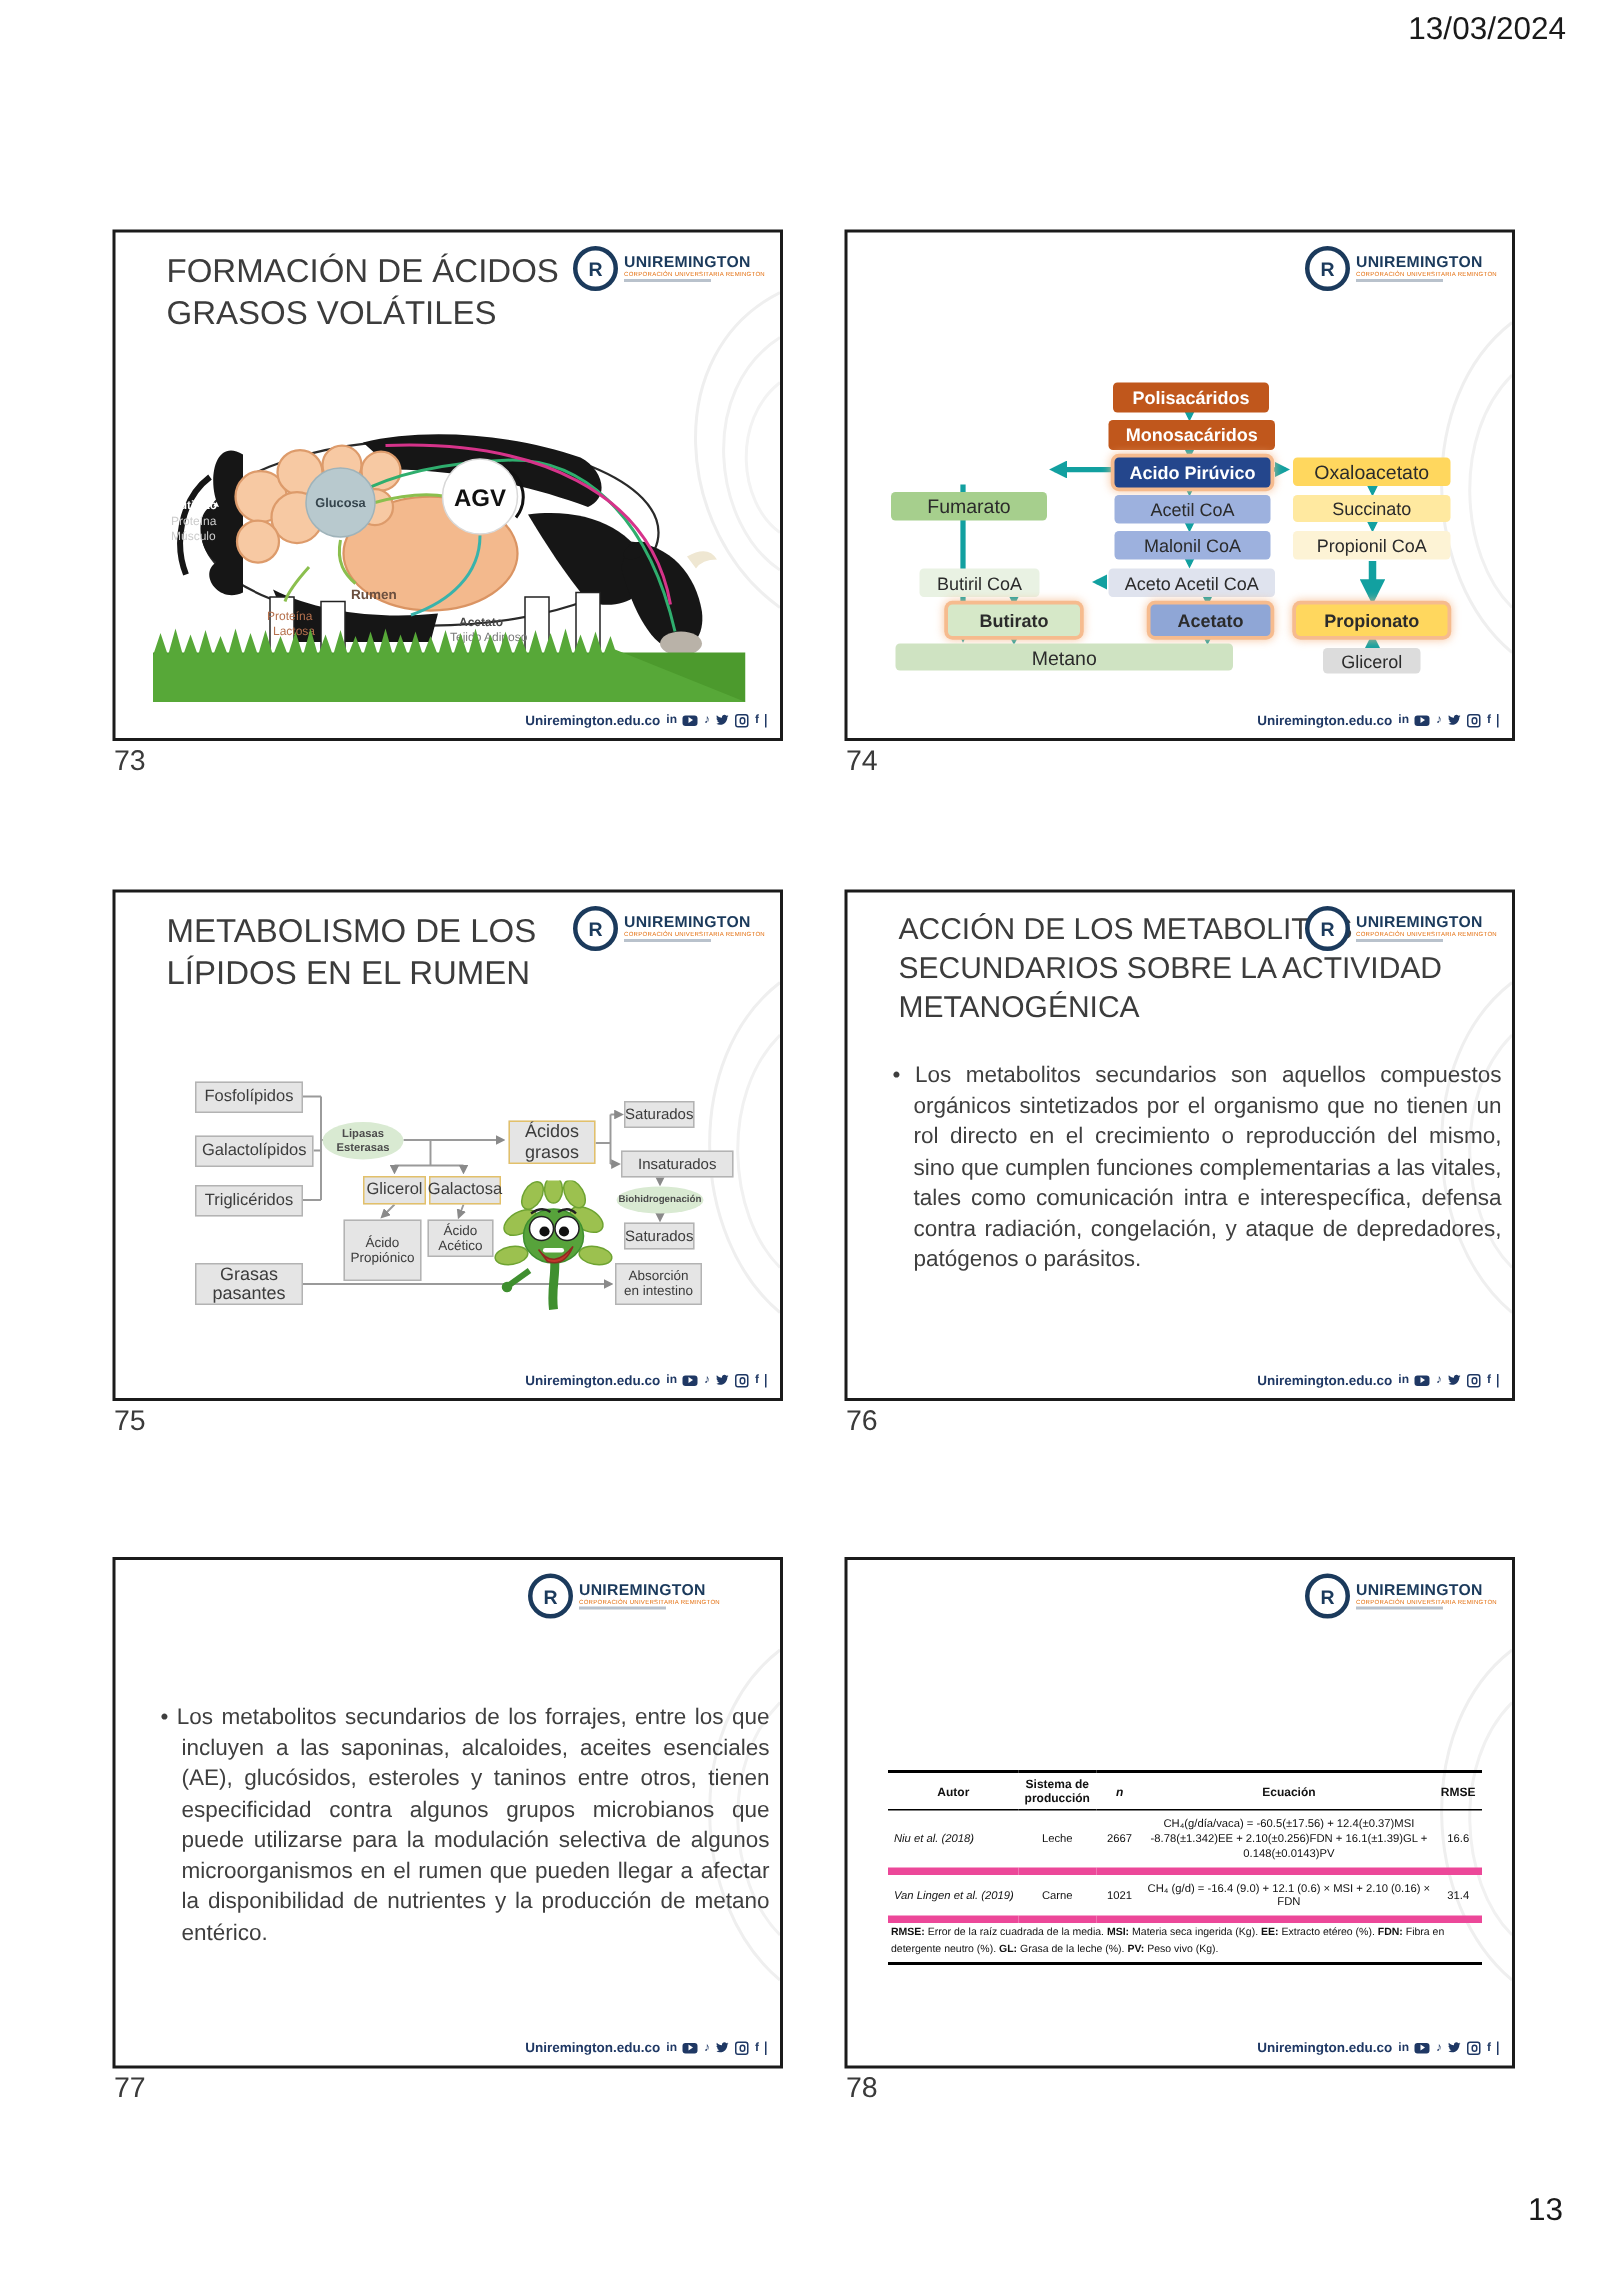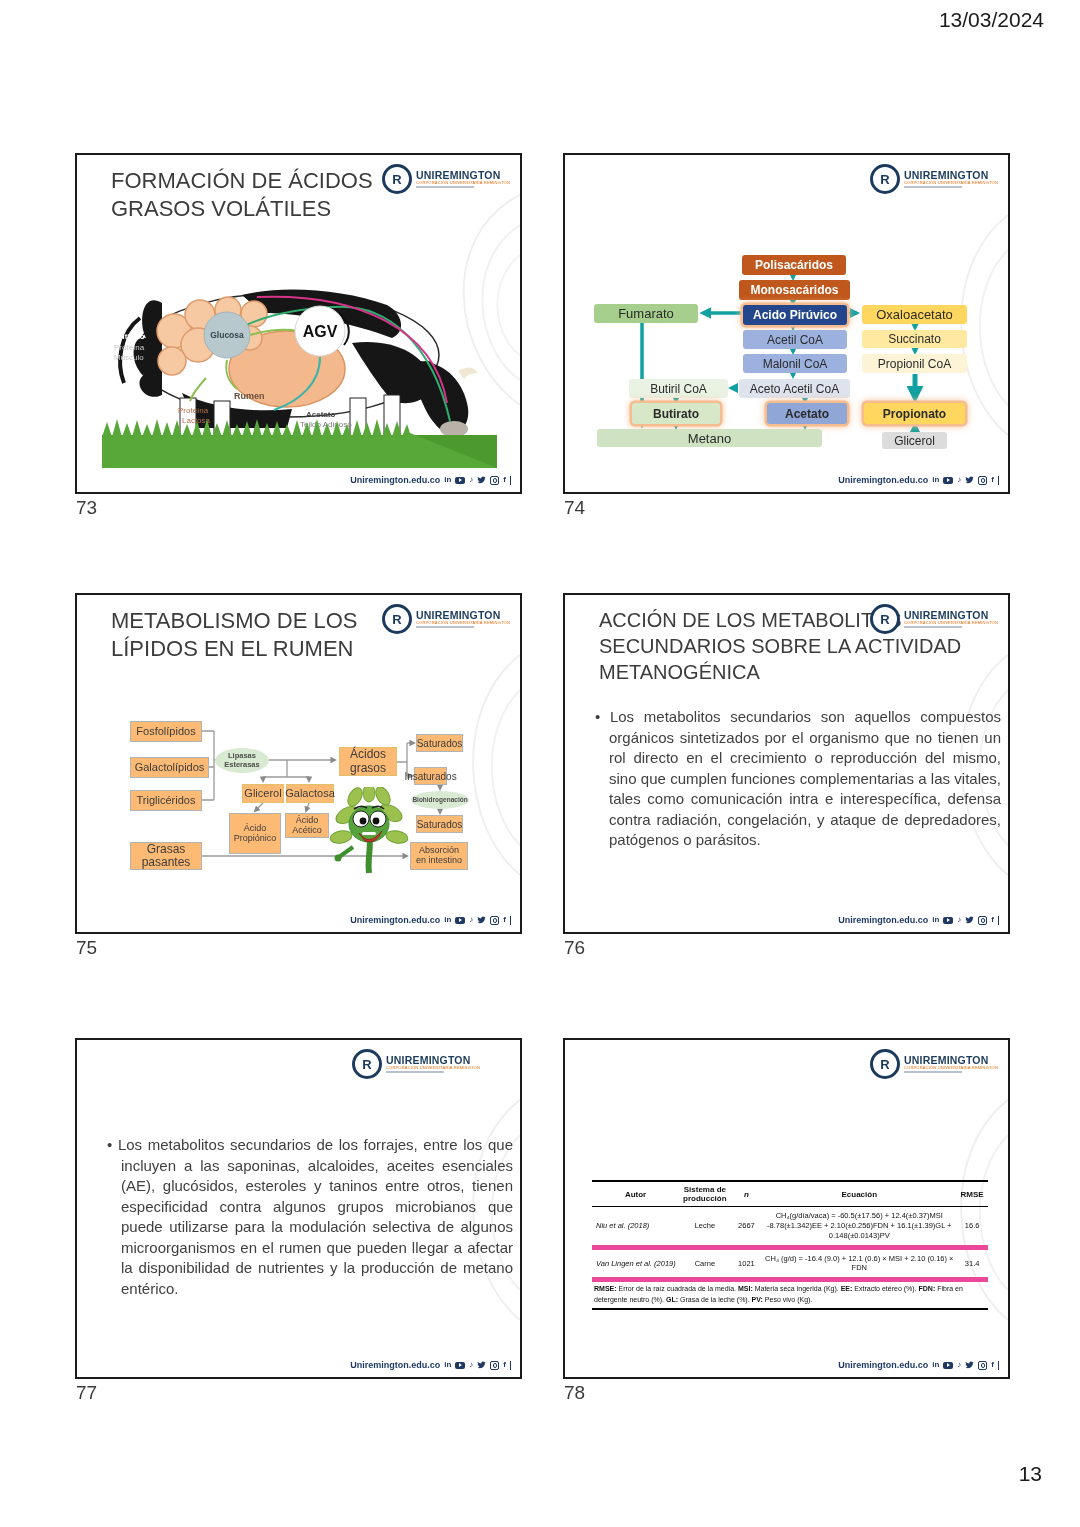--- a/index.html
+++ b/index.html
@@ -46,36 +46,36 @@
   .bullet{position:absolute;left:30px;width:392px;font-size:15px;line-height:1.37;color:#3f3f3f;
     text-align:justify;padding-left:14px;text-indent:-14px;}
   .bullet::before{content:"• ";}
   .b76{top:112px;} .b77{top:95px;}
 
   
   .fnode{position:absolute;display:flex;align-items:center;justify-content:center;
     font-size:12px;border-radius:3px;color:#2b2b2b;white-space:nowrap;}
   .c-orange{background:#c0571c;color:#fff;font-weight:bold;}
   .c-navy{background:#24468c;color:#fff;font-weight:bold;}
-  .c-greenmid{background:#a6cf8d;}
+  .c-greenmid{background:#a6cf8d;margin-top:24px;}
   .c-gold{background:#ffd75e;}
   .c-blue{background:#9db1de;}
   .c-lightyellow{background:#ffe9a0;}
   .c-paleyellow{background:#fdf3d5;}
   .c-palegreen{background:#e9f2e3;}
   .c-lavender{background:#dfe3ee;}
   .c-butirato{background:#d6e8c8;font-weight:bold;}
   .c-acetato{background:#8fa6d6;font-weight:bold;}
   .c-propionato{background:#ffd75e;font-weight:bold;}
   .c-metano{background:#cfe3c2;}
   .c-gray{background:#dcdcdc;}
   .glow{box-shadow:0 0 0 2.5px #f6bb8e, 0 0 6px 3px rgba(246,187,142,.75);}
 
   
-  .lbox{position:absolute;background:#fdba74;border:1px solid #b3b3b3;border-radius:0;display:flex;align-items:center;justify-content:center;
+  .lbox{position:absolute;background:#e5e5e5;border:1px solid #b3b3b3;border-radius:0;display:flex;align-items:center;justify-content:center;
     font-size:11px;color:#3c3c3c;text-align:center;line-height:1.1;padding:1px 2px;box-sizing:border-box;}
   .ybox{border-color:#e2c06a;}
   .lell{position:absolute;background:#d9ead2;border-radius:50%;display:flex;align-items:center;justify-content:center;
     font-size:7.5px;font-weight:bold;color:#4c4c4c;text-align:center;line-height:1.15;}
 
   
   .tblwrap{position:absolute;left:27px;top:140px;width:396px;color:#111;}
   table.eq{border-collapse:collapse;width:100%;font-size:7.5px;border-top:2px solid #000;}
   table.eq th{font-weight:bold;font-size:8px;border-bottom:1.6px solid #000;padding:3px 2px;text-align:center;line-height:1.15;}
   table.eq td{padding:4px 2px;text-align:center;border-bottom:5px solid #ec4899;line-height:1.3;}
@@ -225,21 +225,21 @@
 
   <div class="fnode c-orange" style="left:177px;top:100px;width:104px;height:20px">Polisacáridos</div>
   <div class="fnode c-orange" style="left:174px;top:125px;width:111px;height:20px">Monosacáridos</div>
   <div class="fnode c-navy glow" style="left:178px;top:150px;width:104px;height:20px">Acido Pirúvico</div>
   <div class="fnode c-greenmid" style="left:29px;top:149px;width:104px;height:19px;font-size:13px">Fumarato</div>
   <div class="fnode c-gold" style="left:297px;top:150px;width:105px;height:19px;font-size:13px">Oxaloacetato</div>
   <div class="fnode c-blue" style="left:178px;top:175px;width:104px;height:19px">Acetil CoA</div>
   <div class="fnode c-lightyellow" style="left:297px;top:175px;width:105px;height:18px">Succinato</div>
   <div class="fnode c-blue" style="left:178px;top:199px;width:104px;height:19px">Malonil CoA</div>
   <div class="fnode c-paleyellow" style="left:297px;top:199px;width:105px;height:19px">Propionil CoA</div>
-  <div class="fnode c-palegreen" style="left:64px;top:224px;width:99px;height:19px">Butiril CoA</div>
+  <div class="fnode c-palegreen" style="left:48px;top:224px;width:80px;height:19px">Butiril CoA</div>
   <div class="fnode c-lavender" style="left:174px;top:224px;width:111px;height:19px">Aceto Acetil CoA</div>
   <div class="fnode c-butirato glow" style="left:67px;top:248px;width:88px;height:21px">Butirato</div>
   <div class="fnode c-acetato glow" style="left:202px;top:248px;width:80px;height:21px">Acetato</div>
   <div class="fnode c-propionato glow" style="left:299px;top:248px;width:101px;height:21px">Propionato</div>
   <div class="fnode c-metano" style="left:32px;top:274px;width:225px;height:18px;font-size:13px">Metano</div>
   <div class="fnode c-gray" style="left:317px;top:277px;width:65px;height:17px">Glicerol</div>
 
   <div class="sfooter">
     <span class="url">Uniremington.edu.co</span>
     <span class="ic">in</span>
@@ -297,21 +297,21 @@
   <div class="lbox" style="left:53px;top:126px;width:72px;height:21px">Fosfolípidos</div>
   <div class="lbox" style="left:53px;top:162px;width:79px;height:21px">Galactolípidos</div>
   <div class="lbox" style="left:53px;top:195px;width:72px;height:21px">Triglicéridos</div>
   <div class="lell" style="left:138px;top:153px;width:54px;height:25px">Lipasas Esterasas</div>
   <div class="lbox ybox" style="left:165px;top:189px;width:42px;height:19px">Glicerol</div>
   <div class="lbox ybox" style="left:209px;top:189px;width:48px;height:19px">Galactosa</div>
   <div class="lbox" style="left:152px;top:218px;width:52px;height:41px;font-size:9px">Ácido Propiónico</div>
   <div class="lbox" style="left:208px;top:218px;width:44px;height:25px;font-size:9px">Ácido Acético</div>
   <div class="lbox ybox" style="left:262px;top:152px;width:58px;height:29px;font-size:12px">Ácidos grasos</div>
   <div class="lbox" style="left:339px;top:139px;width:47px;height:18px;font-size:10px">Saturados</div>
-  <div class="lbox" style="left:337px;top:172px;width:33px;height:18px;font-size:10px">Insaturados</div>
+  <div class="lbox" style="left:337px;top:172px;width:75px;height:18px;font-size:10px">Insaturados</div>
   <div class="lell" style="left:334px;top:196px;width:58px;height:18px;font-size:6.5px">Biohidrogenación</div>
   <div class="lbox" style="left:339px;top:220px;width:47px;height:18px;font-size:10px">Saturados</div>
   <div class="lbox" style="left:53px;top:247px;width:72px;height:28px;font-size:12px">Grasas pasantes</div>
   <div class="lbox" style="left:333px;top:247px;width:58px;height:28px;font-size:9px">Absorción en intestino</div>
 
   <svg style="position:absolute;left:252px;top:192px" width="80" height="88" viewBox="0 0 80 88">
     <g fill="#9cc14f" stroke="#6ea332" stroke-width="1">
       <ellipse cx="18" cy="28" rx="12" ry="7" transform="rotate(-30 18 28)"></ellipse>
       <ellipse cx="62" cy="26" rx="12" ry="7" transform="rotate(30 62 26)"></ellipse>
       <ellipse cx="12" cy="50" rx="11" ry="6" transform="rotate(-10 12 50)"></ellipse>

